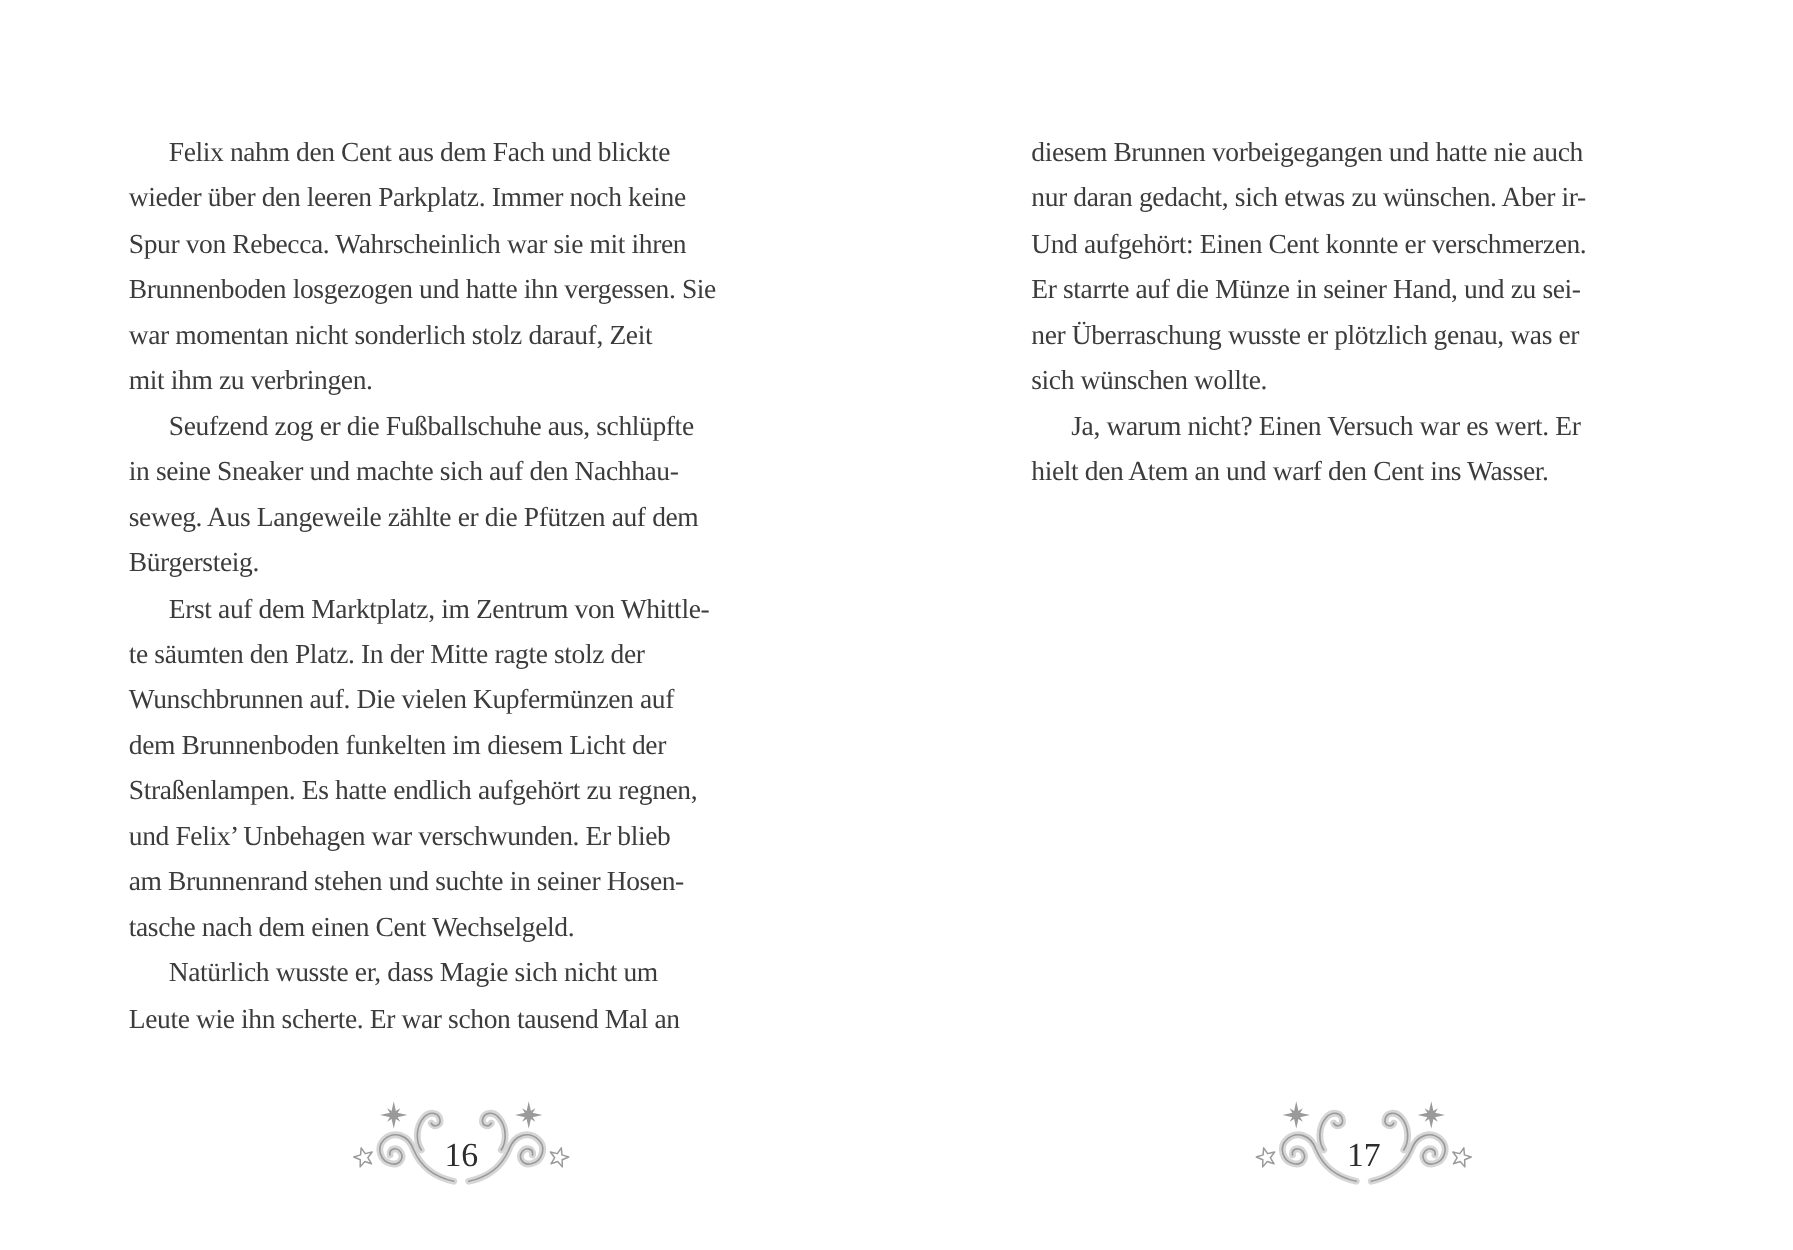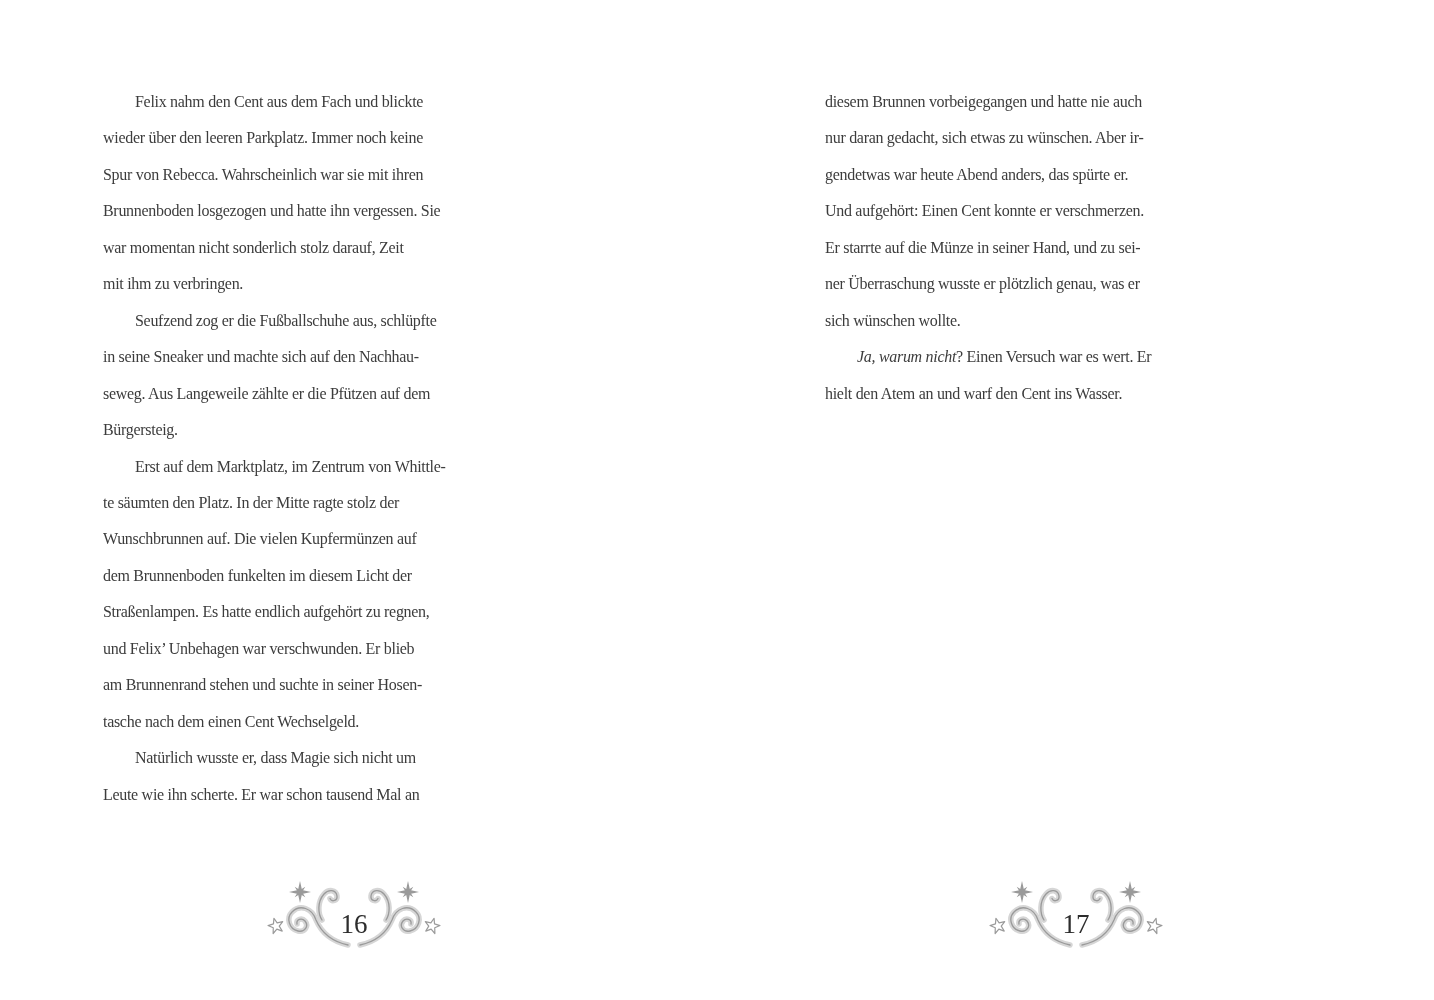--- a/index.html
+++ b/index.html
@@ -14,29 +14,29 @@
     width:1434px;height:1000px;
     background:var(--background);
     font-family:"Liberation Serif","DejaVu Serif",serif;
     overflow:hidden;
   }
   .spread{position:relative;width:1434px;height:1000px;}
   .page{position:absolute;top:0;height:1000px;}
   .page-left{left:103px;width:510px;}
   .page-right{left:825px;width:510px;}
   .text-column{
-    position:absolute;top:84px;left:0;width:100%;
-    font-size:16px;line-height:36.45px;
+    position:absolute;top:104px;left:0;width:100%;
+    font-size:22px;line-height:36.45px;
     letter-spacing:-0.3px;
     color:var(--text);
   }
   .line{white-space:nowrap;}
   .line.indent{padding-left:32px;}
-  .italic{font-style:italic;}
-  .footer{position:absolute;top:880px;left:161px;width:180px;height:76px;text-align:center;}
+  .italic{}
+  .footer{position:absolute;top:880px;left:176px;width:180px;height:76px;text-align:center;}
   .ornament{display:block;}
   .orn-thick{fill:none;stroke:var(--ornament-fill);stroke-width:5.5;stroke-linecap:round;}
   .orn-thin{fill:none;stroke:var(--ornament-line);stroke-width:1.3;stroke-linecap:round;}
   .orn-spark{fill:var(--ornament-line);}
   .orn-star{fill:var(--background);stroke:var(--ornament-line);stroke-width:1.2;stroke-linejoin:round;}
   .page-num{font-family:"Liberation Serif","DejaVu Serif",serif;font-size:27px;fill:var(--page-number);}
 </style>
 </head>
 <body>
 
@@ -81,21 +81,20 @@
         <use href="#half-orn-left-16" transform="translate(180 0) scale(-1 1)"></use>
         <text class="page-num" x="90" y="53" text-anchor="middle">16</text>
       </svg>
     </div>
   </section>
 
   <section class="page page-right">
     <div class="text-column">
         <div class="line"><span>diesem Brunnen vorbeigegangen und hatte nie auch</span></div>
         <div class="line"><span>nur daran gedacht, sich etwas zu wünschen. Aber ir-</span></div>
-        <div class="line"><span>gendetwas war heute Abend anders, das spürte er.</span></div>
         <div class="line"><span>Und aufgehört: Einen Cent konnte er verschmerzen.</span></div>
         <div class="line"><span>Er starrte auf die Münze in seiner Hand, und zu sei-</span></div>
         <div class="line"><span>ner Überraschung wusste er plötzlich genau, was er</span></div>
         <div class="line"><span>sich wünschen wollte.</span></div>
         <div class="line indent"><span class="italic">Ja, warum nicht</span><span>? Einen Versuch war es wert. Er</span></div>
         <div class="line"><span>hielt den Atem an und warf den Cent ins Wasser.</span></div>
       </div>
     <div class="footer">
       <svg class="ornament" width="180" height="76" viewBox="0 0 180 76">
         <g id="half-orn-left-17">

